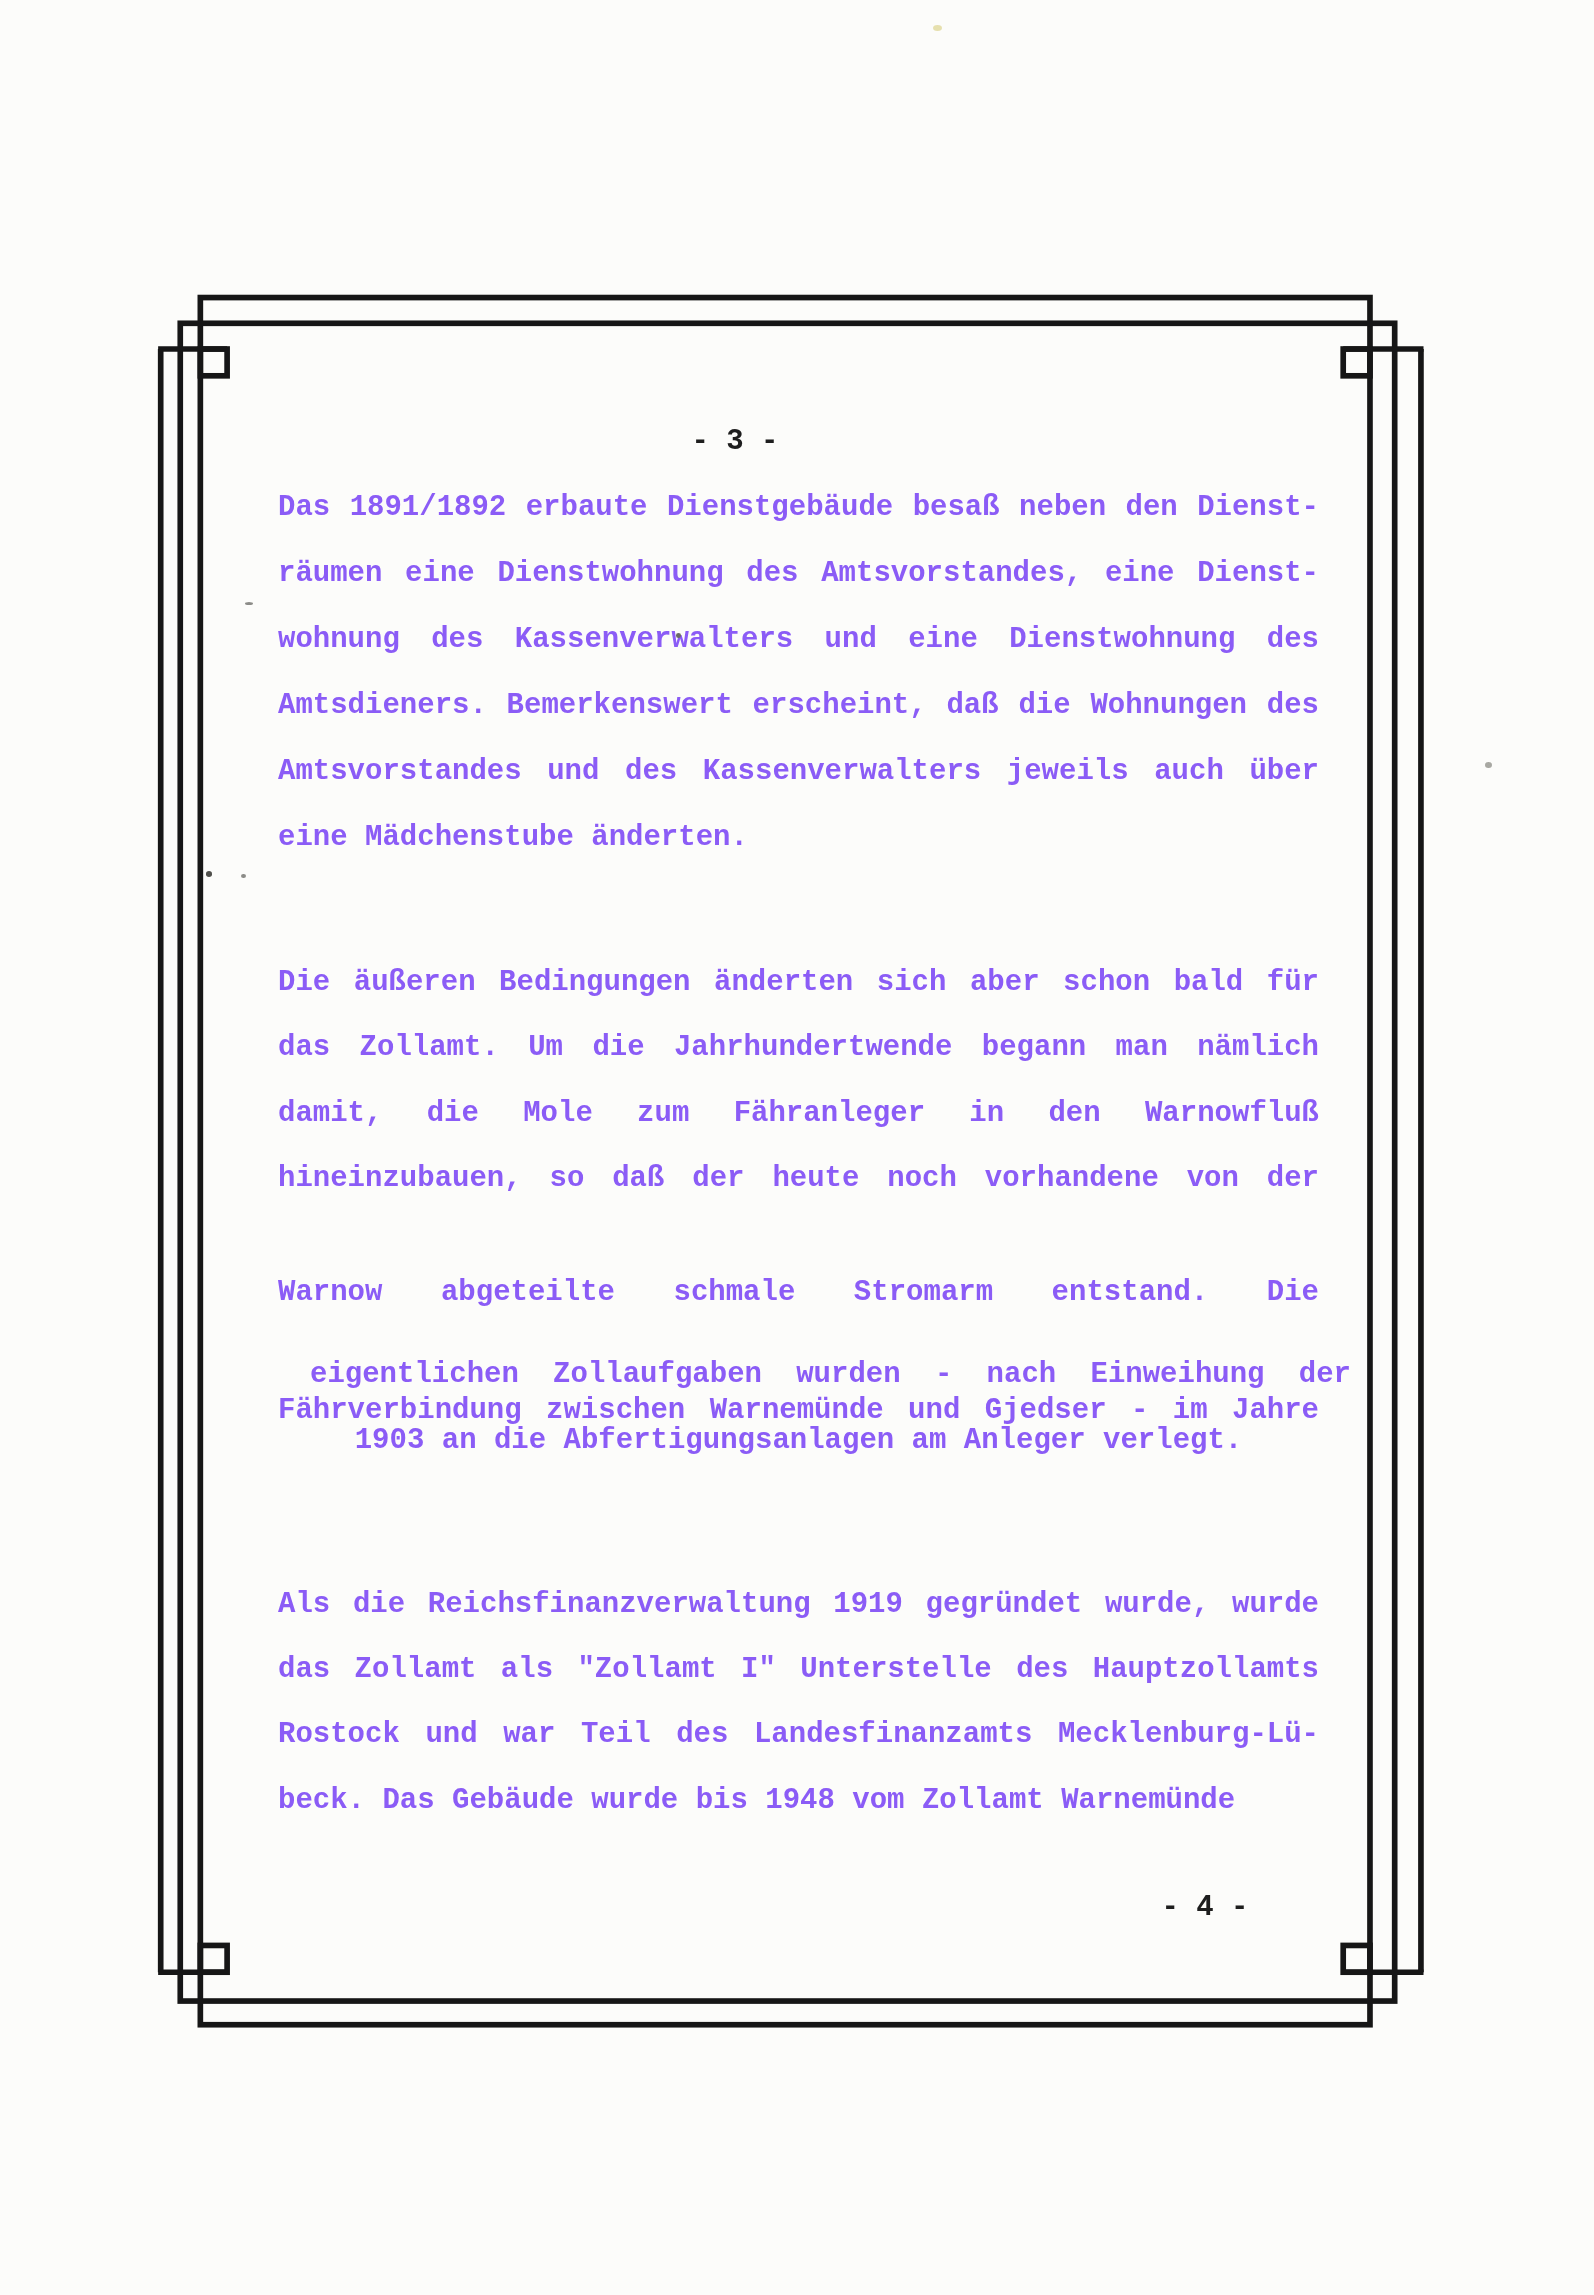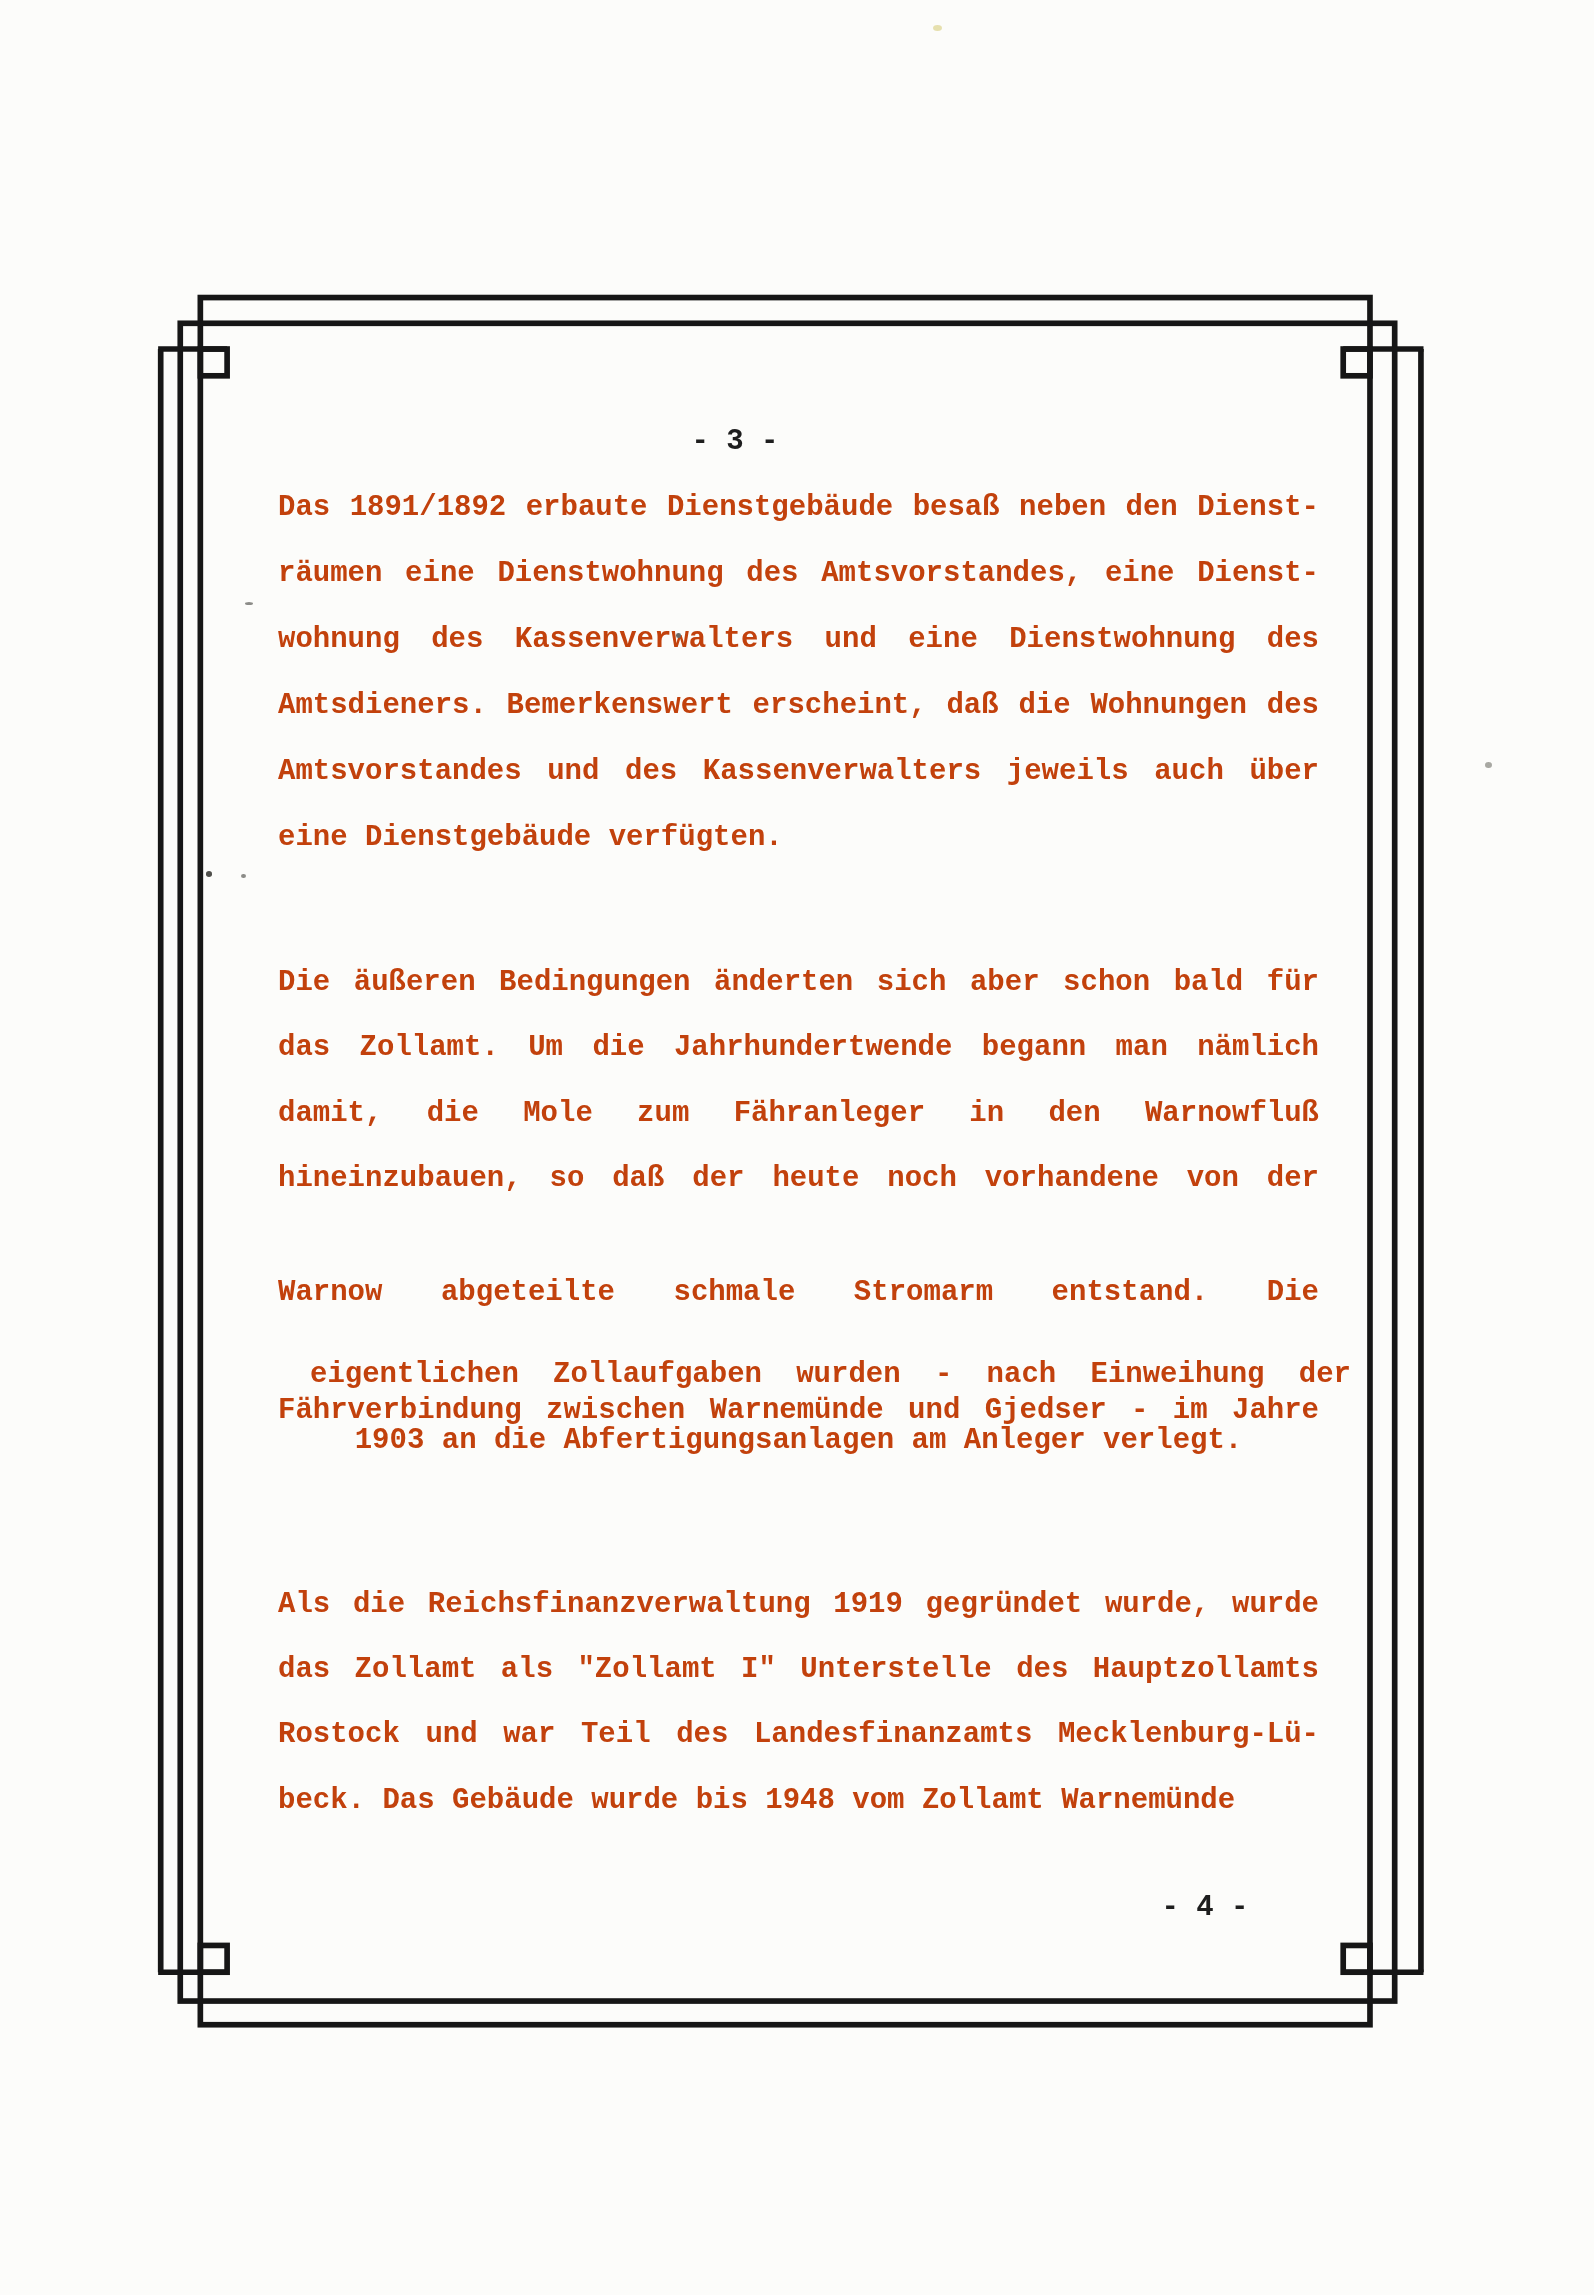--- a/index.html
+++ b/index.html
@@ -30,21 +30,21 @@
   }
   .line {
     position: absolute;
     left: 278px;
     width: 1041px;
     font-size: 29px;
     font-weight: 700;
     line-height: 31px;
     white-space: normal;
     letter-spacing: 0px;
-    color: #c2410c;
+    color: #8b5cf6;
   }
   .line.just {
     text-align: justify;
     text-align-last: justify;
     text-justify: inter-word;
   }
   .line.plain {
     text-align: left;
   }
   .pn {
@@ -90,21 +90,21 @@
 
   <div class="pn pn-top">- 3 -</div>
 
   <div id="text-layer">
       <div>
         <div class="line just" style="top: 492px;">Das 1891/1892 erbaute Dienstgebäude besaß neben den Dienst-</div>
         <div class="line just" style="top: 558px;">räumen eine Dienstwohnung des Amtsvorstandes, eine Dienst-</div>
         <div class="line just" style="top: 624px;">wohnung des Kassenverwalters und eine Dienstwohnung des</div>
         <div class="line just" style="top: 690px;">Amtsdieners. Bemerkenswert erscheint, daß die Wohnungen des</div>
         <div class="line just" style="top: 756px;">Amtsvorstandes und des Kassenverwalters jeweils auch über</div>
-        <div class="line plain" style="top: 822px;">eine Dienstgebäude verfügten.</div>
+        <div class="line plain" style="top: 822px;">eine Mädchenstube änderten.</div>
       </div>
       <div>
         <div class="line just" style="top: 967px;">Die äußeren Bedingungen änderten sich aber schon bald für</div>
         <div class="line just" style="top: 1032px;">das Zollamt. Um die Jahrhundertwende begann man nämlich</div>
         <div class="line just" style="top: 1098px;">damit, die Mole zum Fähranleger in den Warnowfluß</div>
         <div class="line just" style="top: 1163px;">hineinzubauen, so daß der heute noch vorhandene von der</div>
         <div class="line just" style="top: 1229px; margin-top: 48px;">Warnow abgeteilte schmale Stromarm entstand. Die</div>
         <div class="line just" style="top: 1359px; margin-left: 32px;">eigentlichen Zollaufgaben wurden - nach Einweihung der</div>
         <div class="line just" style="top: 1359px; margin-top: 36px;">Fährverbindung zwischen Warnemünde und Gjedser - im Jahre</div>
         <div class="line plain" style="top: 1425px; text-align: center;">1903 an die Abfertigungsanlagen am Anleger verlegt.</div>

